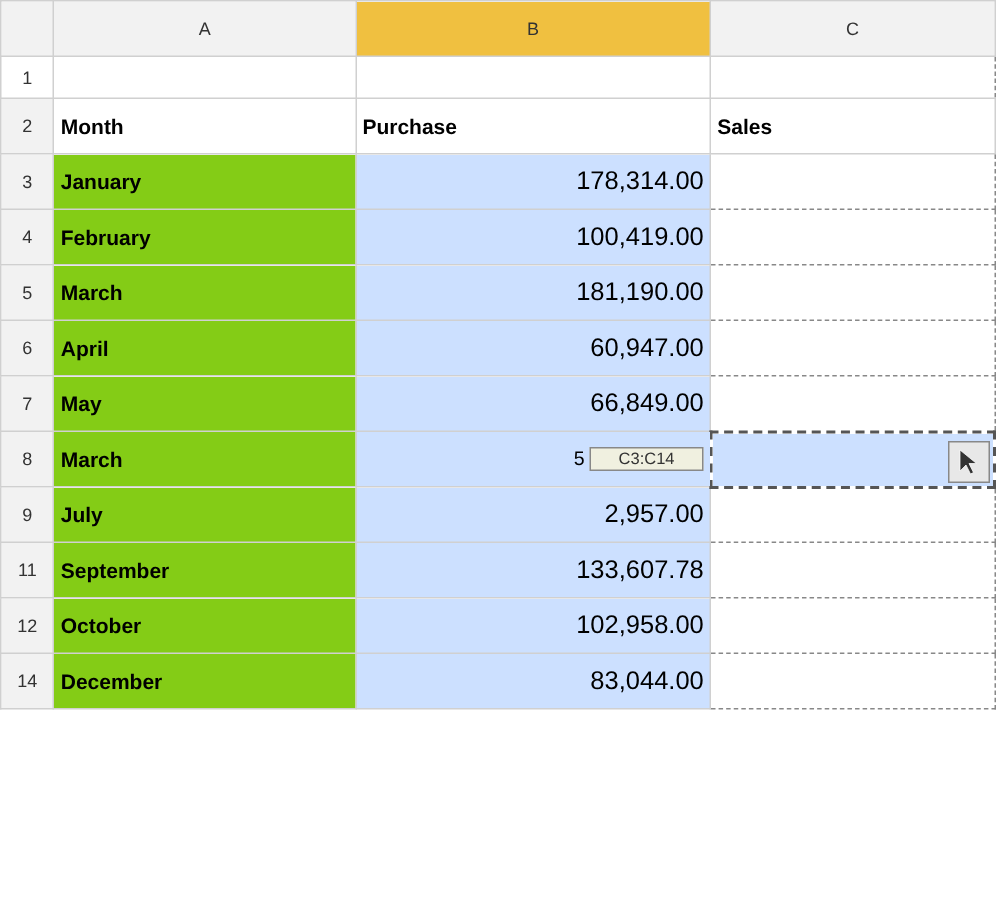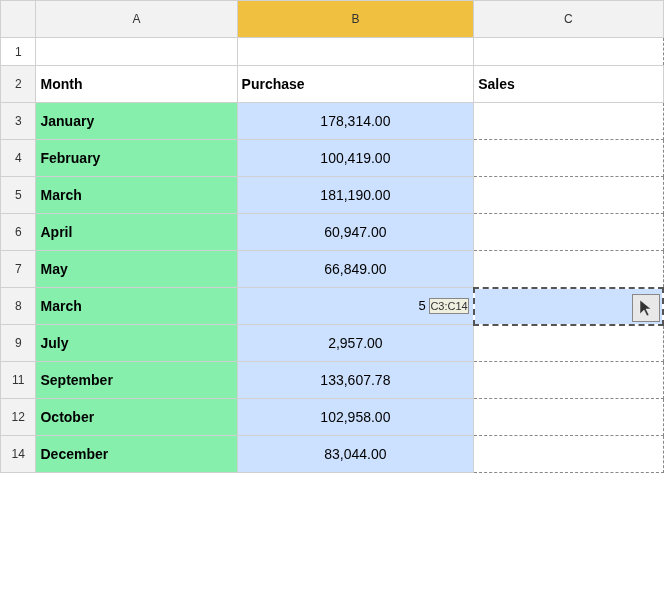--- a/index.html
+++ b/index.html
@@ -68,33 +68,33 @@
       font-weight: bold;
       font-size: 14px;
       background: #fff;
       border: 2px solid #888;
     }
 
     
     .month-cell {
       font-weight: bold;
       font-size: 14px;
-      background: #86efac;
+      background: #84cc16;
       text-align: left;
       padding-left: 8px;
       border: 1px solid #aac8f0;
       margin-top: 12px;
     }
 
     
     .purchase-cell {
       background: #cce0ff;
-      text-align: center;
+      text-align: right;
       padding-right: 4px;
-      font-size: 14px;
+      font-size: 17px;
       border: 1px solid #aac8f0;
       border-right: 2px dashed #555;
       margin-left: 36px;
     }
 
     
     .sales-cell {
       background: #fff;
       border: 1px dashed #888;
     }
@@ -114,21 +114,21 @@
       font-size: 13px;
       border: 1px solid #aac8f0;
       border-right: 2px dashed #555;
     }
 
     .tooltip-badge {
       display: inline-block;
       background: #f0f0e0;
       border: 1px solid #888;
       font-size: 11px;
-      padding: 1px 0;
+      padding: 1px 18px;
       color: #333;
       vertical-align: middle;
     }
 
     
     .selection-box {
       position: relative;
       background: #cce0ff;
       border: 2px dashed #555 !important;
     }

